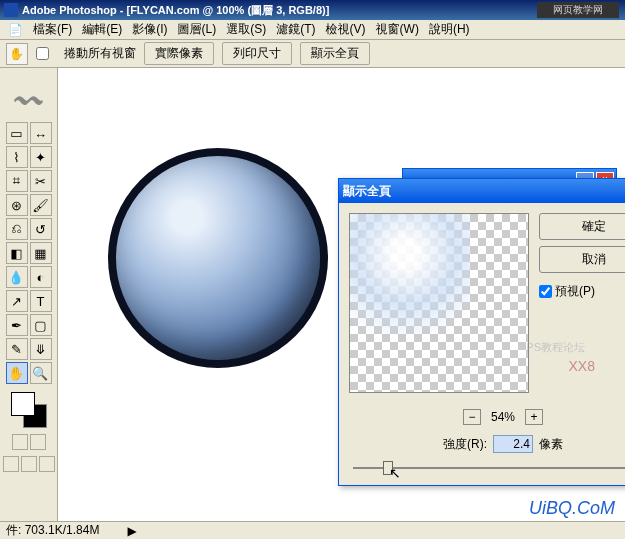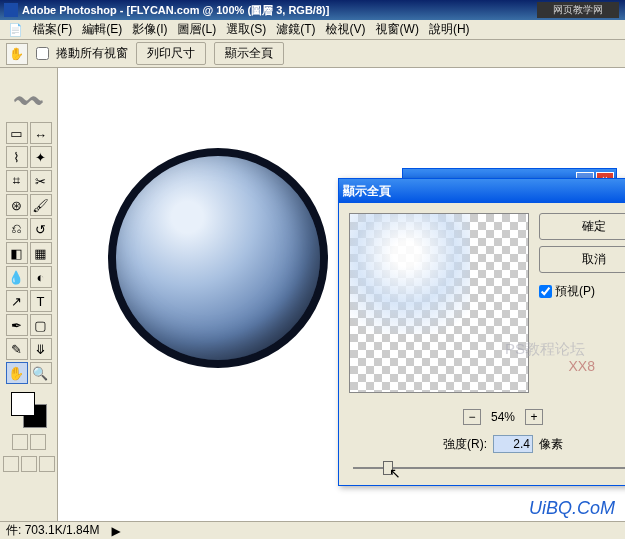--- a/index.html
+++ b/index.html
@@ -5,21 +5,21 @@
 *{box-sizing:border-box;margin:0;padding:0;font-family:"Microsoft YaHei",SimSun,sans-serif;font-size:12px}
 body{background:#fff;width:625px;height:539px;overflow:hidden;position:relative}
 .titlebar{background:linear-gradient(#0a246a,#3a6ea5);height:20px;display:flex;align-items:center;padding:0 4px;color:#fff}
 .titlebar .icon{width:14px;height:14px;background:#1a4ba8;margin-right:4px;display:inline-block}
 .titlebar .title{flex:1;font-weight:bold;font-size:11px}
 .watermark{position:absolute;right:6px;top:2px;background:#333;color:#ccc;font-size:10px;padding:1px 16px}
 .menubar{background:#ece9d8;height:20px;display:flex;align-items:center;padding:0 4px;border-bottom:1px solid #aca899;gap:2px}
 .menubar span{padding:2px 4px;cursor:default}
 .optbar{background:#ece9d8;height:28px;display:flex;align-items:center;padding:0 6px;border-bottom:1px solid #aca899;gap:8px}
 .optbar .tool-icon{width:22px;height:22px;border:1px solid #aca899;display:flex;align-items:center;justify-content:center;background:#f5f5f0}
-.optbar .chk{display:flex;align-items:center;gap:7px}
+.optbar .chk{display:flex;align-items:center;gap:15px}
 .optbar .btn{border:1px solid #aca899;background:#ece9d8;padding:2px 10px;border-radius:2px}
 .workspace{display:flex;height:calc(539px - 20px - 20px - 28px - 18px)}
 .toolbox{width:58px;background:#ece9d8;border-right:1px solid #aca899;padding:4px;display:flex;flex-direction:column;align-items:center}
 .toolbox .feather{width:40px;height:50px;display:flex;align-items:center;justify-content:center;color:#888;font-size:28px}
 .toolgrid{display:grid;grid-template-columns:22px 22px;gap:2px}
 .toolgrid .t{width:22px;height:22px;border:1px solid #aca899;background:#ece9d8;display:flex;align-items:center;justify-content:center;font-size:13px;cursor:pointer}
 .toolgrid .t.sel{background:#c8d8f0;border-color:#316ac5}
 .swatches{margin-top:8px;position:relative;width:36px;height:36px}
 .swatches .fg{position:absolute;width:24px;height:24px;background:#fff;border:1px solid #000;z-index:2}
 .swatches .bg{position:absolute;width:24px;height:24px;background:#000;border:1px solid #888;right:0;bottom:0}
@@ -40,24 +40,24 @@
 .radius{display:flex;align-items:center;justify-content:center;gap:6px;padding:4px 10px}
 .radius input{width:40px;text-align:right;border:1px solid #7f9db9;padding:1px 2px;background:#d0e0f8}
 .slider{margin:4px 14px 10px;height:14px;position:relative}
 .slider .track{height:2px;background:#888;position:absolute;top:6px;left:0;right:0}
 .slider .thumb{position:absolute;left:30px;top:0;width:10px;height:14px;background:#ece9d8;border:1px solid #666;cursor:pointer}
 .slider .cursor{position:absolute;left:36px;top:4px;font-size:14px;pointer-events:none}
 .panel{position:absolute;right:8px;top:100px;width:215px;min-width:210px;height:30px;background:#6a8fd8;border:1px solid #0054e3}
 .panel .ptop{height:20px;background:linear-gradient(#3a8cf0,#0054e3);display:flex;justify-content:flex-end;align-items:center;padding:0 2px;gap:2px}
 .panel .pbtn{width:18px;height:14px;background:#5a90e8;border:1px solid #fff;color:#fff;font-size:10px;display:flex;align-items:center;justify-content:center;cursor:pointer}
 .panel .pbtn.x{background:#e04030}
-.statusbar{height:18px;background:#ece9d8;border-top:1px solid #aca899;display:flex;align-items:center;padding:0 6px;font-size:11px;gap:12px}
+.statusbar{height:18px;background:#ece9d8;border-top:1px solid #aca899;display:flex;align-items:center;padding:0 6px;font-size:11px;gap:28px}
 .bottom-wm{position:absolute;right:10px;bottom:20px;color:#2060d0;font-size:18px;font-weight:normal;font-style:italic}
 .mid-wm{position:absolute;right:30px;top:290px;color:#b05050;font-size:14px;opacity:.6}
-.mid-wm2{position:absolute;right:40px;top:272px;color:#a0a0b0;font-size:15px;opacity:.5}
+.mid-wm2{position:absolute;right:40px;top:272px;color:#a0a0b0;font-size:11px;opacity:.5}
 </style>
 </head>
 <body>
 
 <div class="titlebar">
   <span class="icon"></span>
   <span class="title">Adobe Photoshop - [FLYCAN.com @ 100% (圖層 3, RGB/8)]</span>
 </div>
 <div class="watermark">网页教学网</div>
 
@@ -73,20 +73,21 @@
   <span>視窗(W)</span>
   <span>說明(H)</span>
 </div>
 
 <div class="optbar">
   <div class="tool-icon">✋</div>
   <label class="chk">
     <input type="checkbox" style="">
     <span>捲動所有視窗</span>
   </label>
+  <button class="btn">實際像素</button>
   <button class="btn">列印尺寸</button>
   <button class="btn">顯示全頁</button>
 </div>
 
 <div class="workspace">
   <div class="toolbox">
     <div class="feather">〰</div>
     <div class="toolgrid">
       <div class="t">▭</div>
       <div class="t">↔</div>

